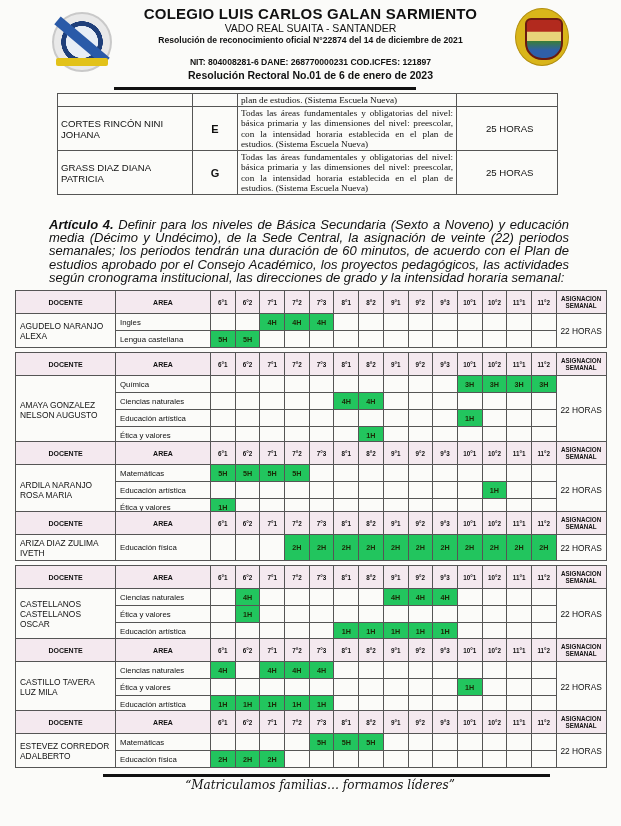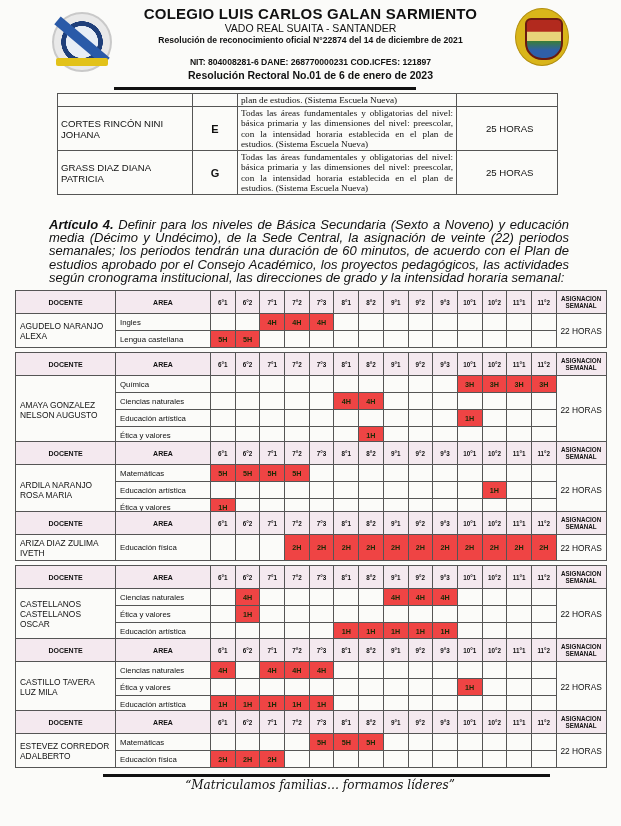--- a/index.html
+++ b/index.html
@@ -30,21 +30,21 @@
   .art{position:absolute;left:49px;top:218px;width:520px;font-size:13px;line-height:13.2px;text-align:justify;font-style:italic;}
   .art b{font-weight:bold;}
 
   .sched{left:15px;width:591px;font-size:7.2px;table-layout:fixed;}
   .sched td{height:16px;text-align:center;}
   .sched .hd td{background:#f4e9ef;font-weight:bold;font-size:6.3px;height:22px;}
   .sched .hd td.dl{font-size:7px;}
   .sched .doc{text-align:left;padding:0 4px;font-size:8.4px;line-height:10px;vertical-align:middle;}
   .sched .area{text-align:left;padding:0 4px;font-size:7.8px;}
   .sched .asg{font-size:8.4px;}
-  .sched .on{background:#ef4444;font-weight:bold;color:#1a2a05;}
+  .sched .on{background:#22c55e;font-weight:bold;color:#1a2a05;}
   .col-doc{width:100px;} .col-area{width:95px;} .col-g{width:24.7px;} .col-asg{width:50px;}
 
   .footer-rule{position:absolute;top:774px;left:103px;width:447px;height:3px;background:#111;}
   .motto{position:absolute;top:778px;left:0;width:616px;text-align:center;font-family:"DejaVu Serif",serif;font-style:italic;font-size:12px;padding-left:12px;}
 </style>
 </head>
 <body>
 
 <div class="header">
   <div class="logo-left">

